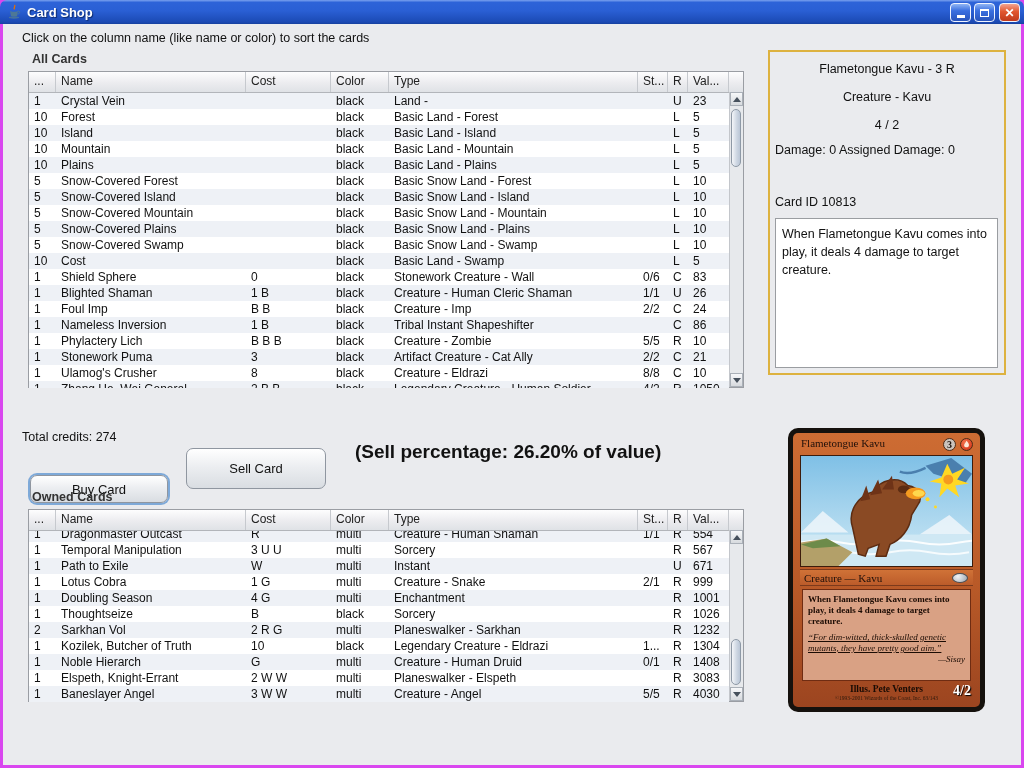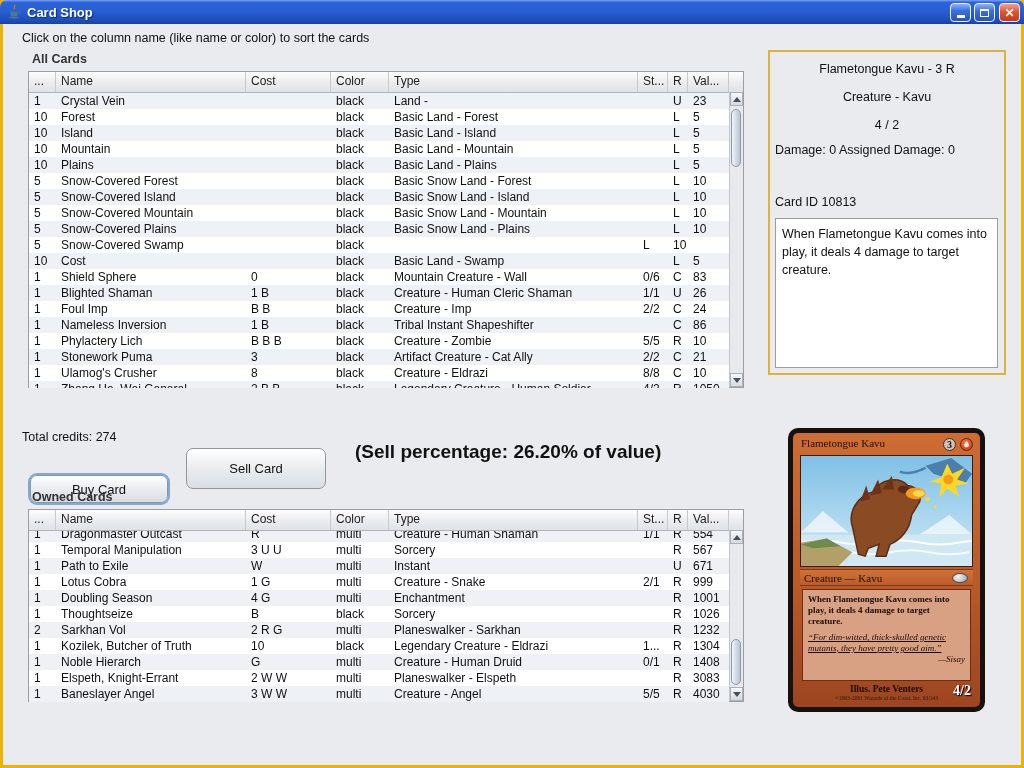--- a/index.html
+++ b/index.html
@@ -1,16 +1,16 @@
 <!DOCTYPE html>
 <html><head>
 <meta charset="utf-8">
 <style>
   html,body{margin:0;padding:0;background:#555;font-family:"Liberation Sans",sans-serif;}
-  .window{position:relative;width:1024px;height:768px;overflow:hidden;background:#eab308;}
+  .window{position:relative;width:1024px;height:768px;overflow:hidden;background:#d946ef;}
   .client{position:absolute;left:3px;right:3px;top:24px;bottom:3px;background:#eaebee;}
 
   
   .titlebar{position:absolute;left:0;top:0;width:100%;height:24px;
     background:linear-gradient(180deg,#7ba2ef 0%,#2d63d8 10%,#2a5fd4 45%,#1b4ab4 92%,#16409e 100%);
     border-radius:7px 7px 0 0;display:flex;align-items:center;}
   .title-text{color:#fff;font-weight:bold;font-size:13px;margin-left:5px;text-shadow:1px 1px 1px #0b2a70;}
   .app-icon{width:16px;height:16px;margin-left:6px;flex:0 0 auto;}
   .win-btn{position:absolute;top:3px;width:21px;height:19px;border-radius:4px;border:1px solid #eef3ff;
     display:flex;align-items:center;justify-content:center;box-sizing:border-box;}
@@ -213,40 +213,41 @@
             <span>Basic Snow Land - Plains</span>
             <span></span>
             <span>L</span>
             <span>10</span>
           </div>
           <div class="t-row">
             <span>5</span>
             <span>Snow-Covered Swamp</span>
             <span></span>
             <span>black</span>
+            <span>Basic Snow Land - Swamp</span>
             <span></span>
             <span>L</span>
             <span>10</span>
           </div>
           <div class="t-row even">
             <span>10</span>
             <span>Cost</span>
             <span></span>
             <span>black</span>
             <span>Basic Land - Swamp</span>
             <span></span>
             <span>L</span>
             <span>5</span>
           </div>
           <div class="t-row">
             <span>1</span>
             <span>Shield Sphere</span>
             <span>0</span>
             <span>black</span>
-            <span>Mountain Creature - Wall</span>
+            <span>Stonework Creature - Wall</span>
             <span>0/6</span>
             <span>C</span>
             <span>83</span>
           </div>
           <div class="t-row even">
             <span>1</span>
             <span>Blighted Shaman</span>
             <span>1 B</span>
             <span>black</span>
             <span>Creature - Human Cleric Shaman</span>

